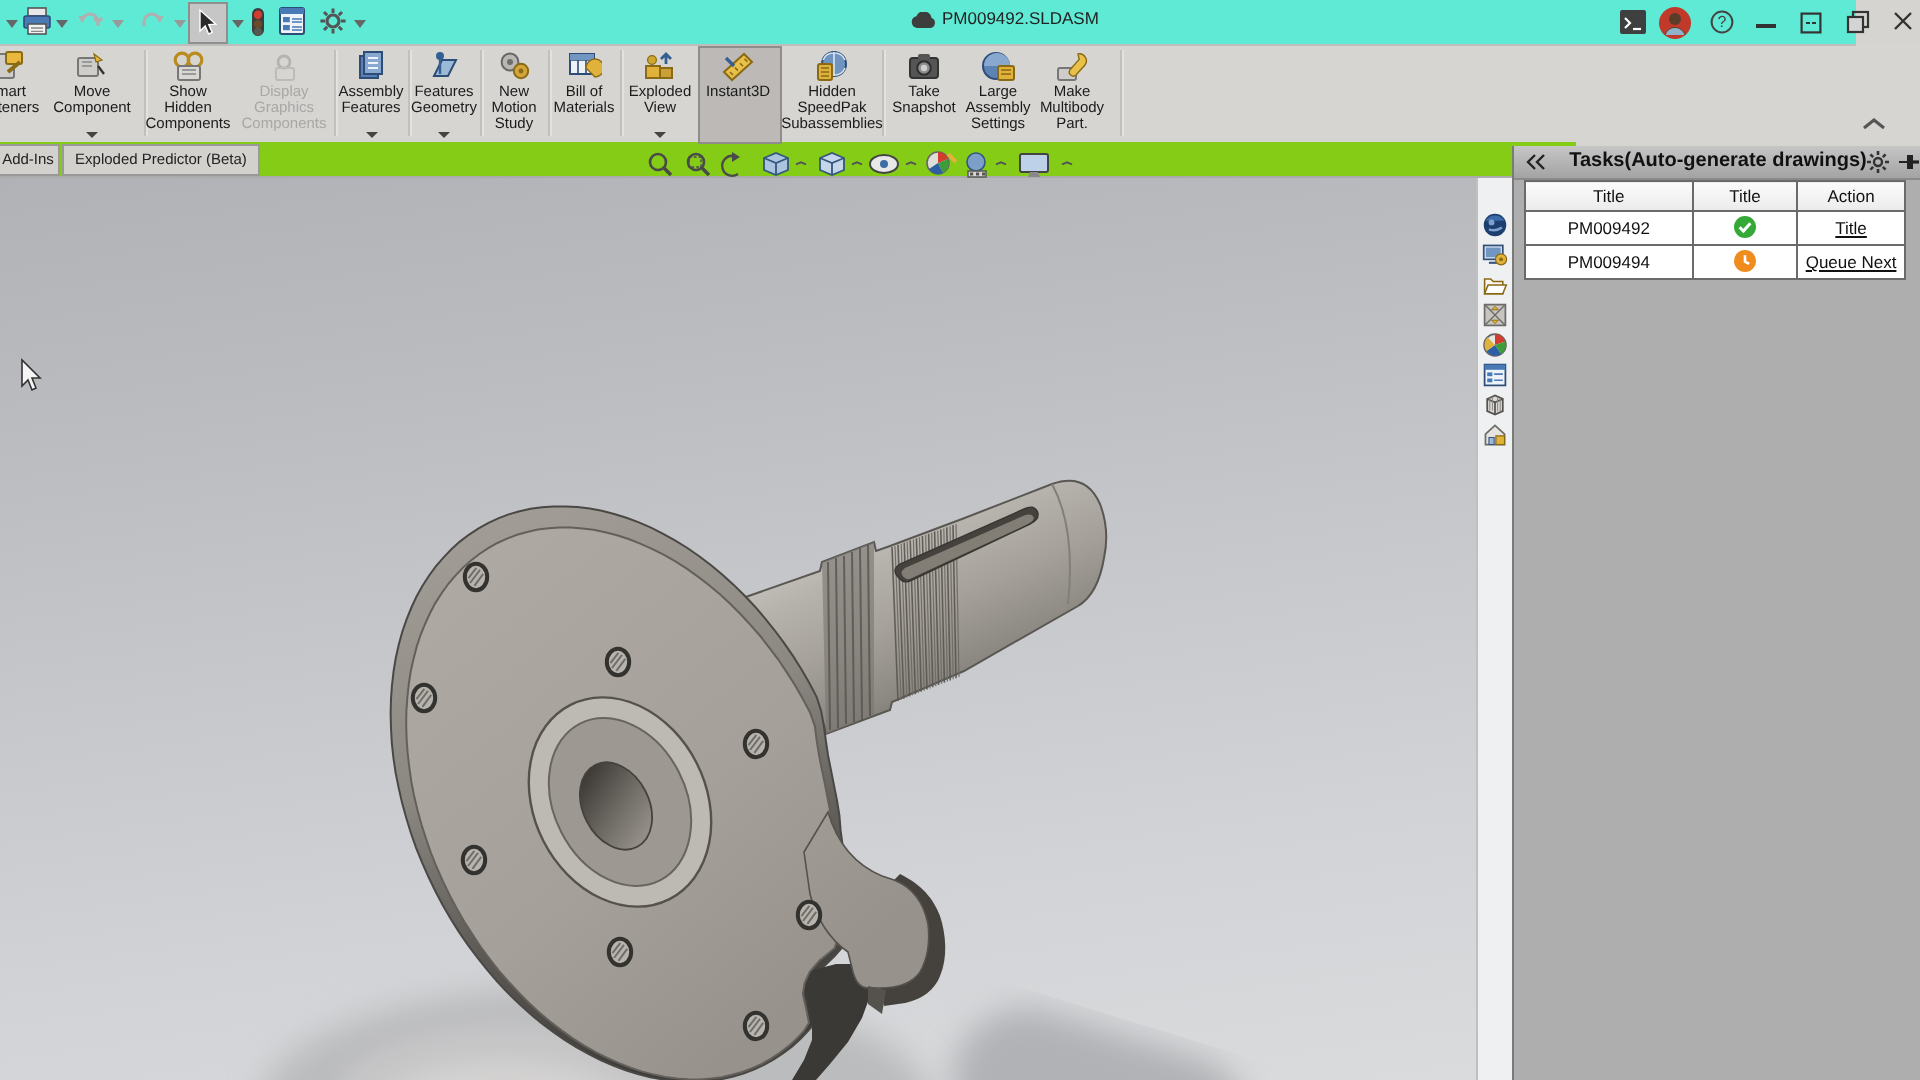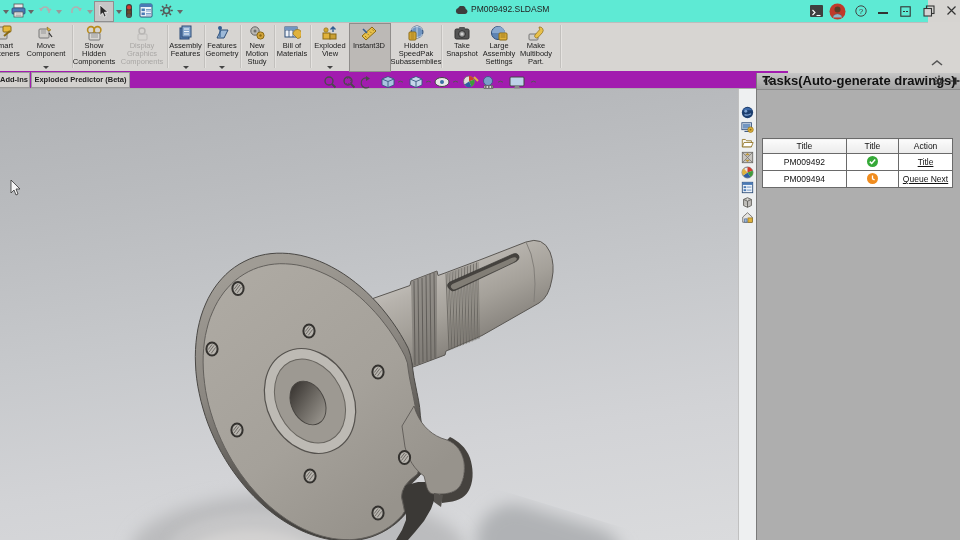--- a/index.html
+++ b/index.html
@@ -13,35 +13,35 @@
   
   #ribbon{left:0;top:22px;width:960px;height:49px;background:#d7d5d2;}
   .rbtn{position:absolute;top:0;height:49px;text-align:center;color:#1b1b1b;font-size:7.5px;line-height:8.2px;}
   .rbtn svg{display:block;margin:3px auto 1px auto;}
   .rbtn .cap{white-space:pre-line;}
   .rbtn .dd{position:absolute;bottom:2px;left:50%;margin-left:-3px;width:0;height:0;border-left:3px solid transparent;border-right:3px solid transparent;border-top:3px solid #444;}
   .gray{color:#a9a7a5;}
   .rdiv{position:absolute;top:3px;height:43px;width:1px;background:#c2c0bd;border-right:1px solid #e4e2df;}
   #i3d{position:absolute;left:349px;top:1px;width:40px;height:47px;background:#bcb9b6;border:1px solid #8f8d8b;}
   
-  #tabrow{left:0;top:71px;width:788px;height:17px;background:#a21caf;border-bottom:1px solid #ababab;font-weight:bold;}
+  #tabrow{left:0;top:71px;width:788px;height:17px;background:#84cc16;border-bottom:1px solid #ababab;}
   .tab{position:absolute;top:1px;height:14px;border:1px solid #9a9a9a;background:#d3d1ce;color:#222;font-size:7.5px;line-height:14px;text-align:center;}
   
   #viewport{left:0;top:88px;width:738px;height:452px;
      background:linear-gradient(172deg,#b0b2b5 0%,#b9bbbe 22%,#c6c8cb 50%,#d2d3d6 75%,#dadbdd 100%);}
   
   #strip{left:738px;top:88px;width:18px;height:452px;background:#eef0f1;border-left:1px solid #c0c0c0;}
   .sic{position:absolute;left:2px;width:13px;height:13px;}
   
   #panel{left:756px;top:73px;width:204px;height:467px;background:#aeaeae;border-left:1px solid #7a7a7a;}
   #phead{position:absolute;left:0;top:0;width:204px;height:16px;
      background:linear-gradient(#c6c6c6,#a3a3a3);border-bottom:1px solid #8a8a8a;
-     font-size:13px;font-weight:bold;color:#111;text-align:center;line-height:16px;}
+     font-size:10px;font-weight:bold;color:#111;text-align:center;line-height:16px;}
   #ptable{position:absolute;left:5px;top:17px;width:191px;border-collapse:collapse;background:#fff;
-     font-size:8.5px;color:#111;margin-top:48px;}
+     font-size:8.5px;color:#111;}
   #ptable td,#ptable th{border:1px solid #6a6a6a;text-align:center;height:16px;padding:0;font-weight:normal;}
   #ptable thead th{background:linear-gradient(#fbfbfb,#ebebeb);height:14px;}
   #ptable a{color:#111;text-decoration:underline;}
   .c1{width:86px}.c2{width:54px}.c3{width:55px}
 </style>
 </head>
 <body>
 
 <div id="viewport" class="abs">
 <svg width="738" height="452" viewBox="0 88 738 452">

